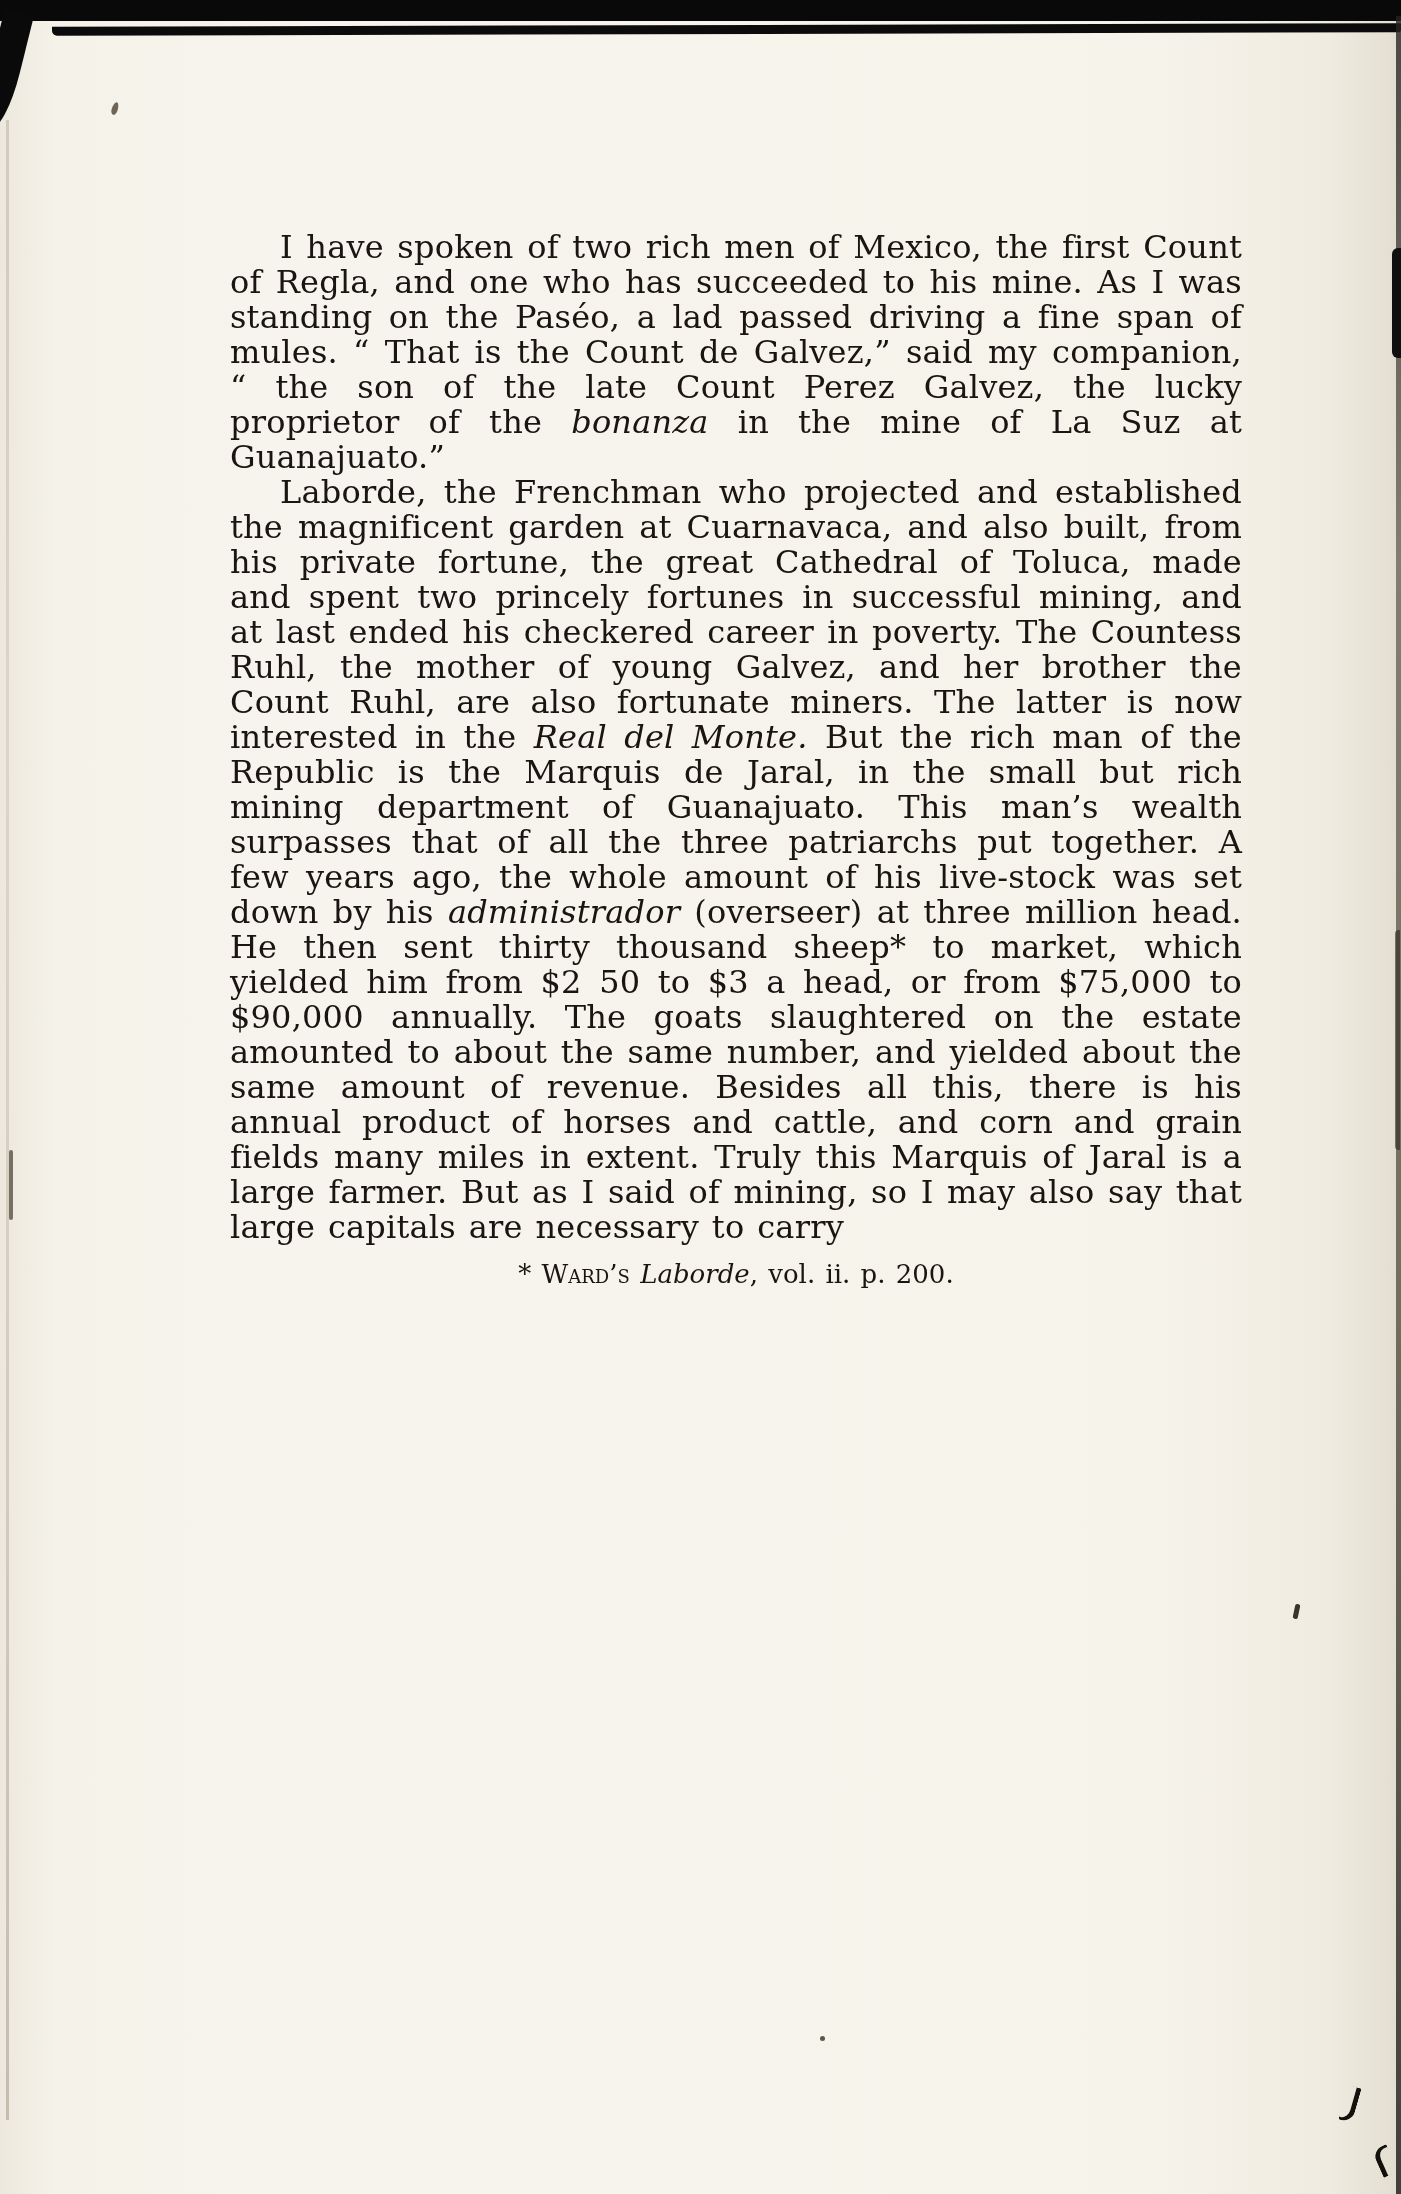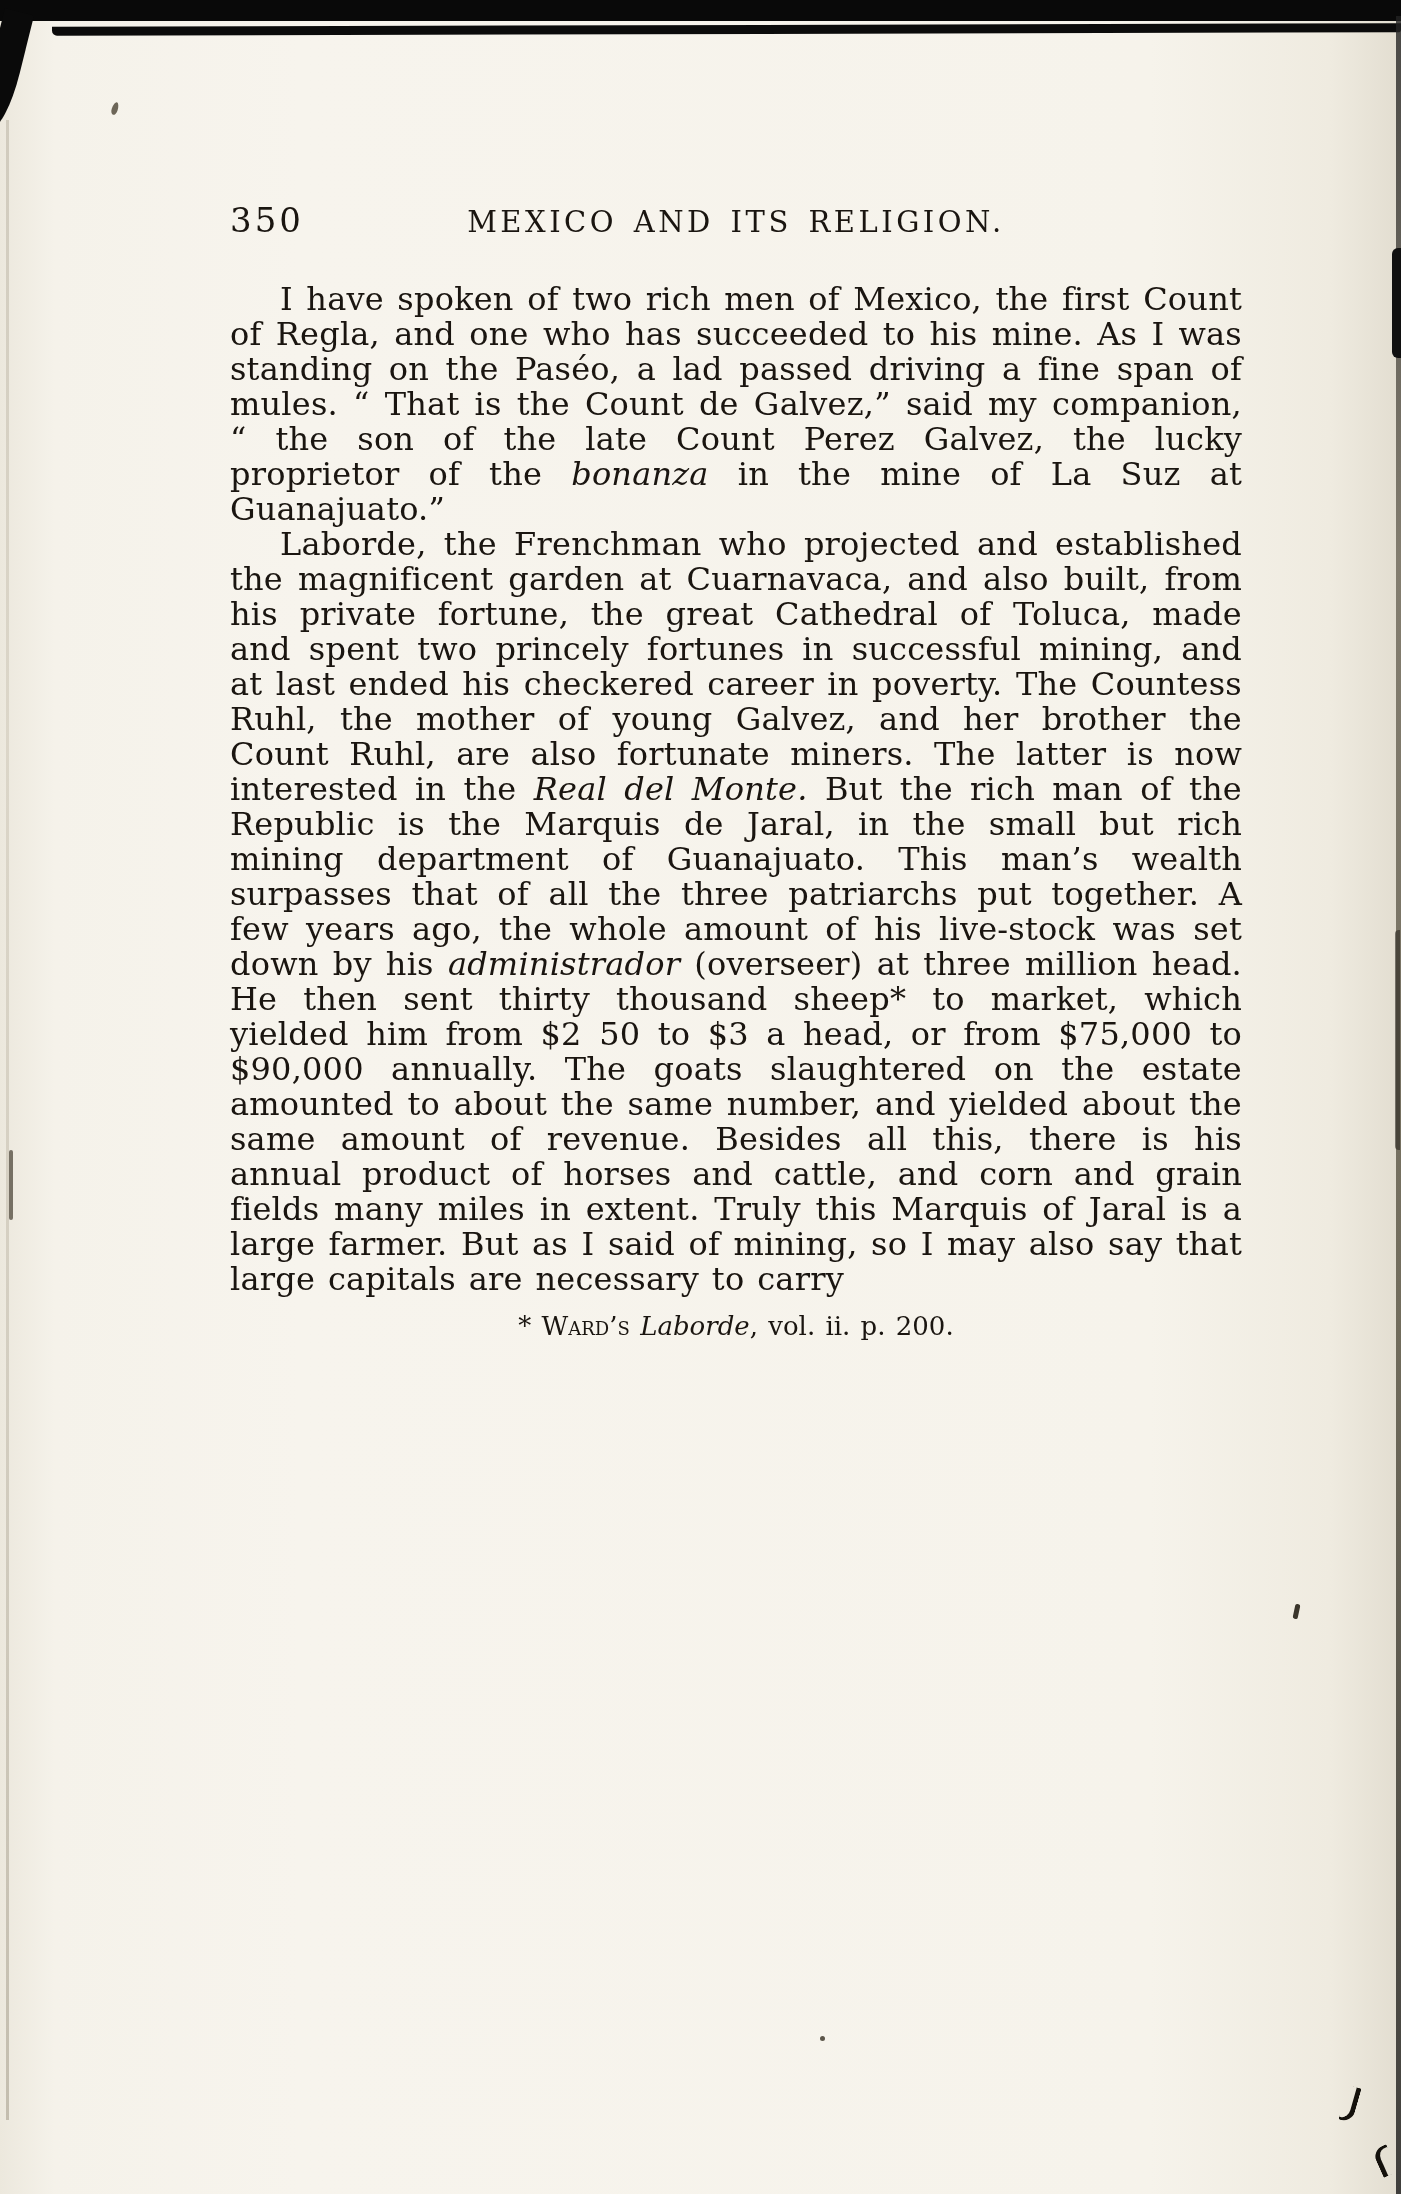--- a/index.html
+++ b/index.html
@@ -157,24 +157,20 @@
   <div class="edge-right-mark"></div>
   <div class="edge-right-mark2"></div>
   <div class="mark-swash1"></div>
   <div class="mark-swash2"></div>
   <div class="speck-comma"></div>
   <div class="speck-tick-left"></div>
   <div class="speck-margin-right"></div>
   <div class="speck-dot"></div>
 
   <div class="textblock">
-    <div class="head-row">
-      <span class="page-number">350</span>
-      <div class="running-head">MEXICO AND ITS RELIGION.</div>
-    </div>
     <div class="body-text">
         <p class="indent"><span>I have spoken of two rich men of Mexico, the first Count of Regla, and one who has succeeded to his mine.  As I was standing on the Paséo, a lad passed driving a fine span of mules.  “ That is the Count de Galvez,” said my companion, “ the son of the late Count Perez Galvez, the lucky proprietor of the </span><span class="it">bonanza</span><span> in the mine of La Suz at Guanajuato.”</span></p>
         <p class="indent"><span>Laborde, the Frenchman who projected and established the magnificent garden at Cuarnavaca, and also built, from his private fortune, the great Cathedral of Toluca, made and spent two princely fortunes in successful mining, and at last ended his checkered career in poverty.  The Countess Ruhl, the mother of young Galvez, and her brother the Count Ruhl, are also fortunate miners.  The latter is now interested in the </span><span class="it">Real del Monte.</span><span>  But the rich man of the Republic is the Marquis de Jaral, in the small but rich mining department of Guanajuato.  This man’s wealth surpasses that of all the three patriarchs put together.  A few years ago, the whole amount of his live-stock was set down by his </span><span class="it">administrador</span><span> (overseer) at three million head.  He then sent thirty thousand sheep* to market, which yielded him from $2 50 to $3 a head, or from $75,000 to $90,000 annually.  The goats slaughtered on the estate amounted to about the same number, and yielded about the same amount of revenue.  Besides all this, there is his annual product of horses and cattle, and corn and grain fields many miles in extent.  Truly this Marquis of Jaral is a large farmer.  But as I said of mining, so I may also say that large capitals are necessary to carry</span></p>
       </div>
     <div class="footnote"><span>* </span><span class="sc">Ward’s</span><span> </span><span class="it">Laborde</span><span>, vol. ii. p. 200.</span></div>
   </div>
 
 </div>
 
 </body></html>

